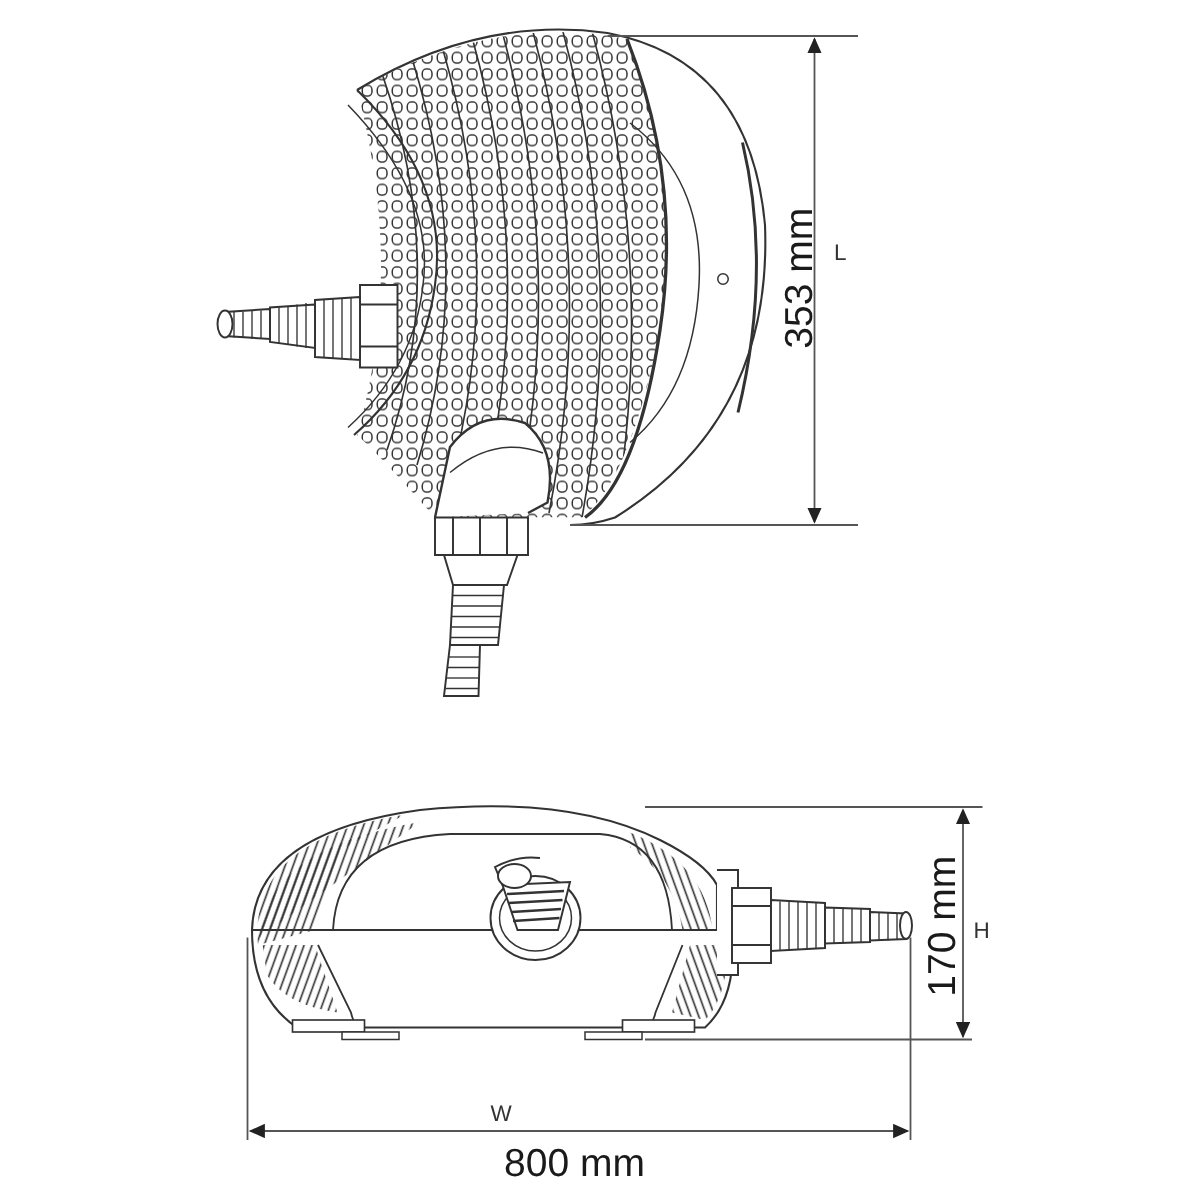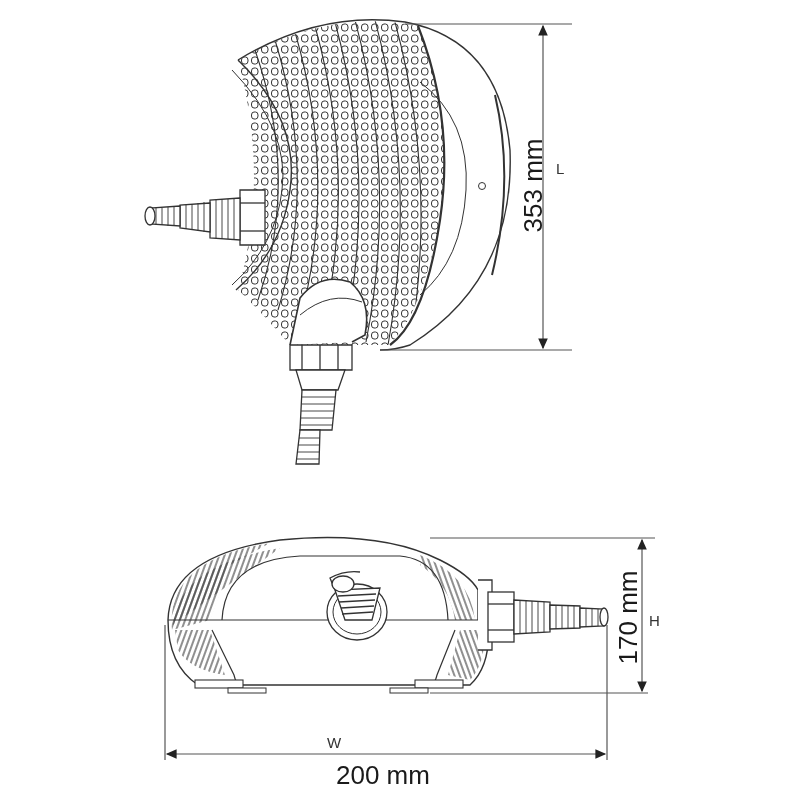--- a/index.html
+++ b/index.html
@@ -185,13 +185,13 @@
   </g>
 </svg>
 
 <div class="lbl dim-big rot" style="left:478px; top:170px; width:110px; text-align:center;">353 mm</div>
 <div class="lbl dim-small" style="left:556px; top:160px;">L</div>
 
 <div class="lbl dim-big rot" style="left:573px; top:602px; width:110px; text-align:center;">170 mm</div>
 <div class="lbl dim-small" style="left:649px; top:612px;">H</div>
 
 <div class="lbl dim-small" style="left:327px; top:734px;">W</div>
-<div class="lbl dim-big" style="left:336px; top:760px;">200 mm</div>
+<div class="lbl dim-big" style="left:336px; top:760px;">800 mm</div>
 
 </body></html>

